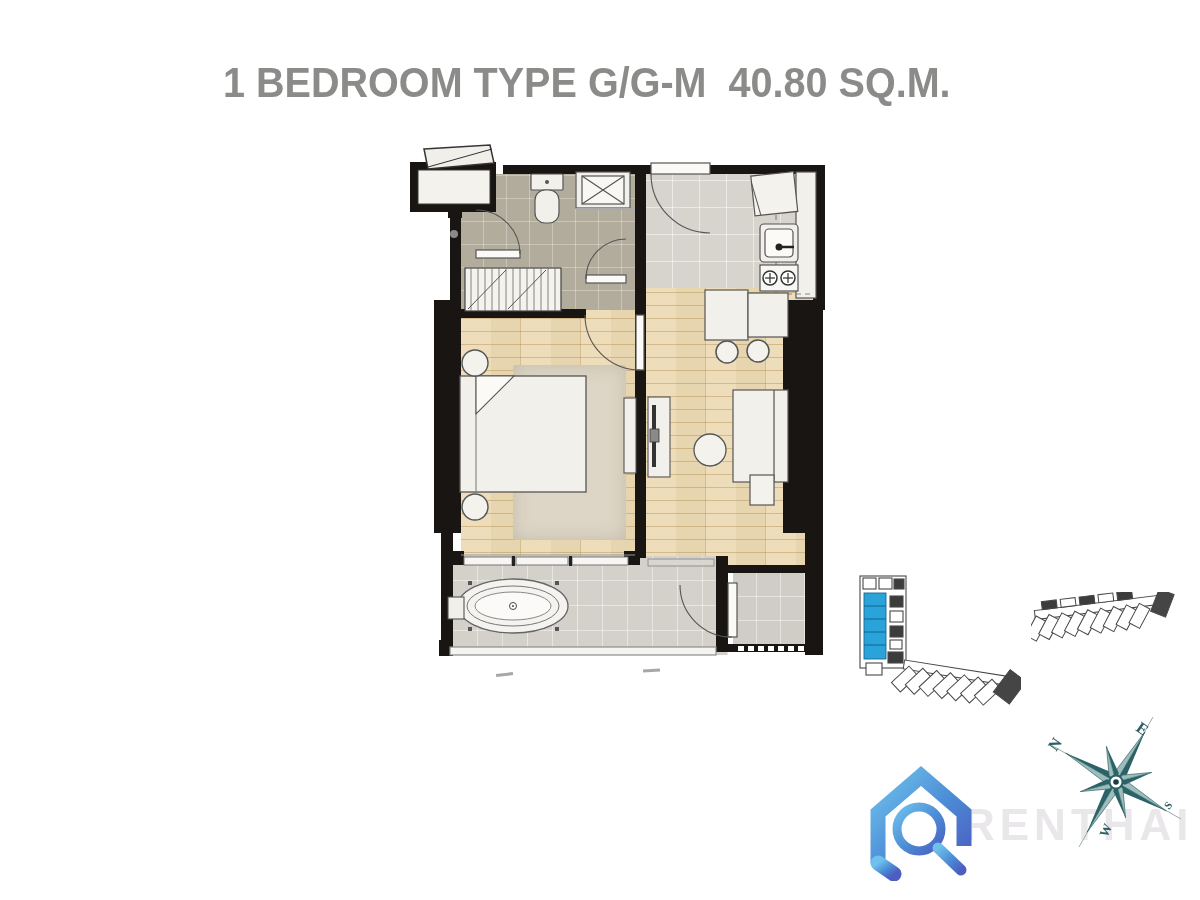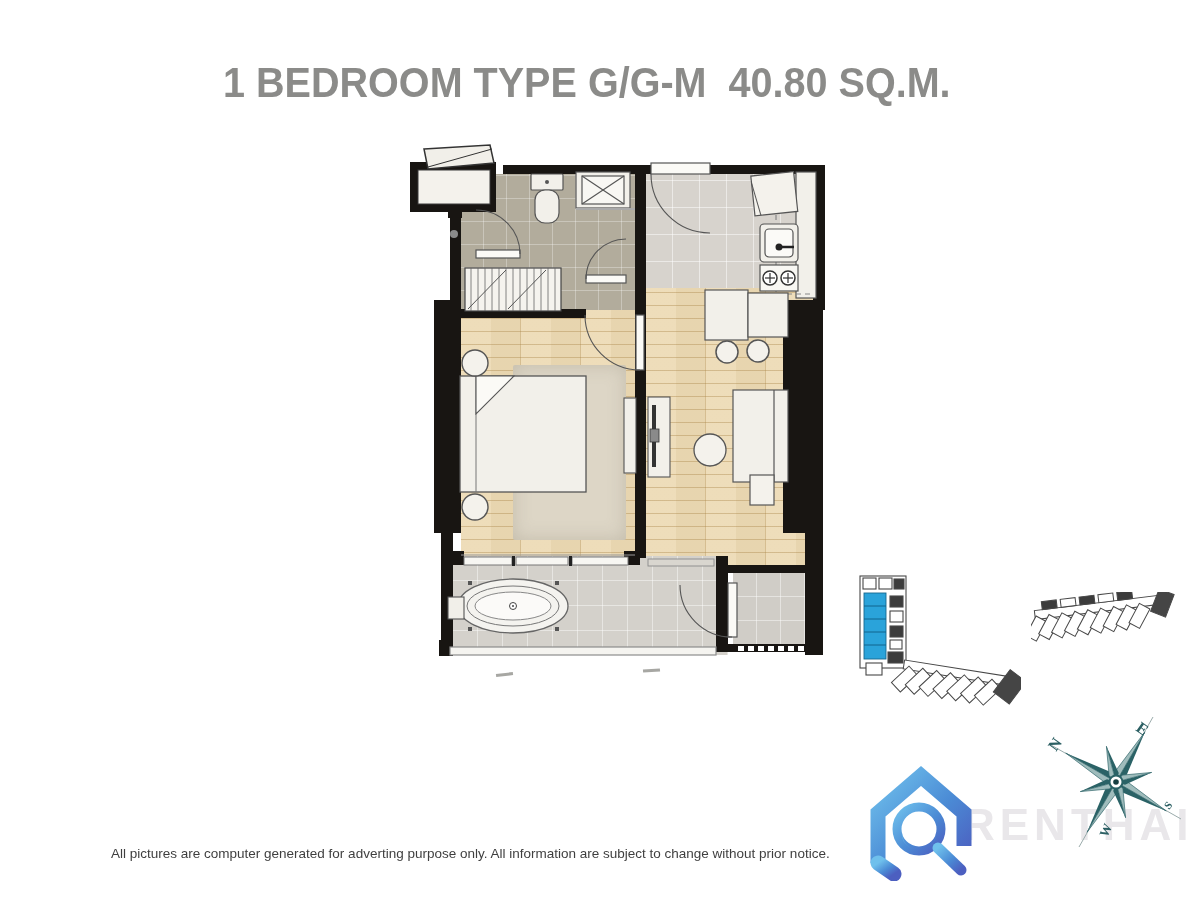--- a/index.html
+++ b/index.html
@@ -369,15 +369,14 @@
       <circle cx="0" cy="0" r="2.8" fill="#173f42"></circle>
     </g>
     <g font-family="Liberation Serif, serif" font-weight="bold" fill="#2b5f63">
       <text x="15" y="40" font-size="16" transform="rotate(-55 15 40)">N</text>
       <text x="94" y="18" font-size="16" transform="rotate(35 94 18)">E</text>
       <text x="128" y="98" font-size="11" transform="rotate(-50 128 98)">S</text>
       <text x="66" y="126" font-size="13" transform="rotate(-65 66 126)">W</text>
     </g>
   </svg>
 
-  <div class="disclaimer">All pictures are computer generated for adverting purpose only. All information are subject to change without prior notice.</div>
 
 </div>
 
 </body></html>

